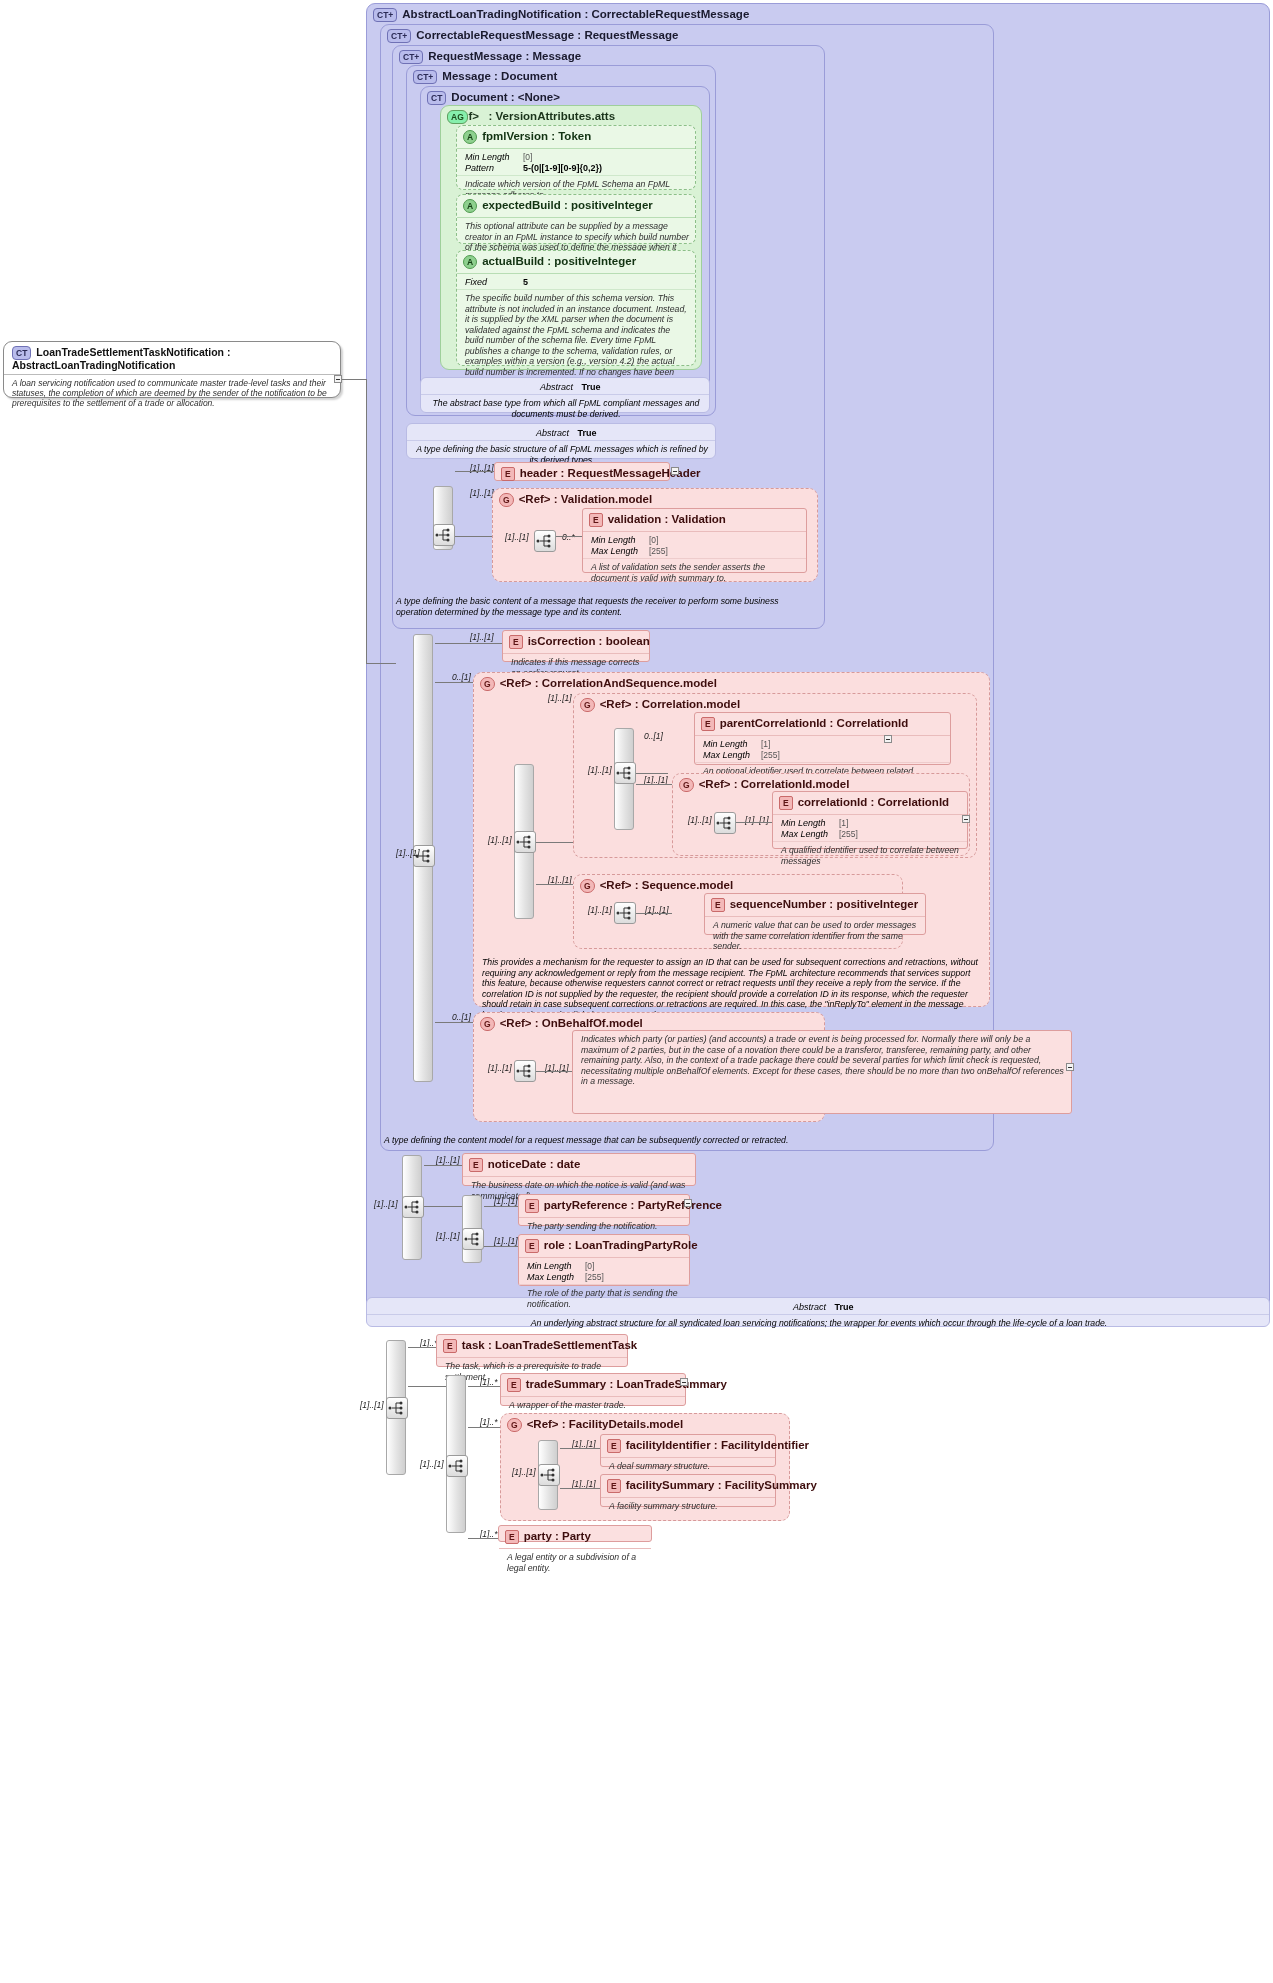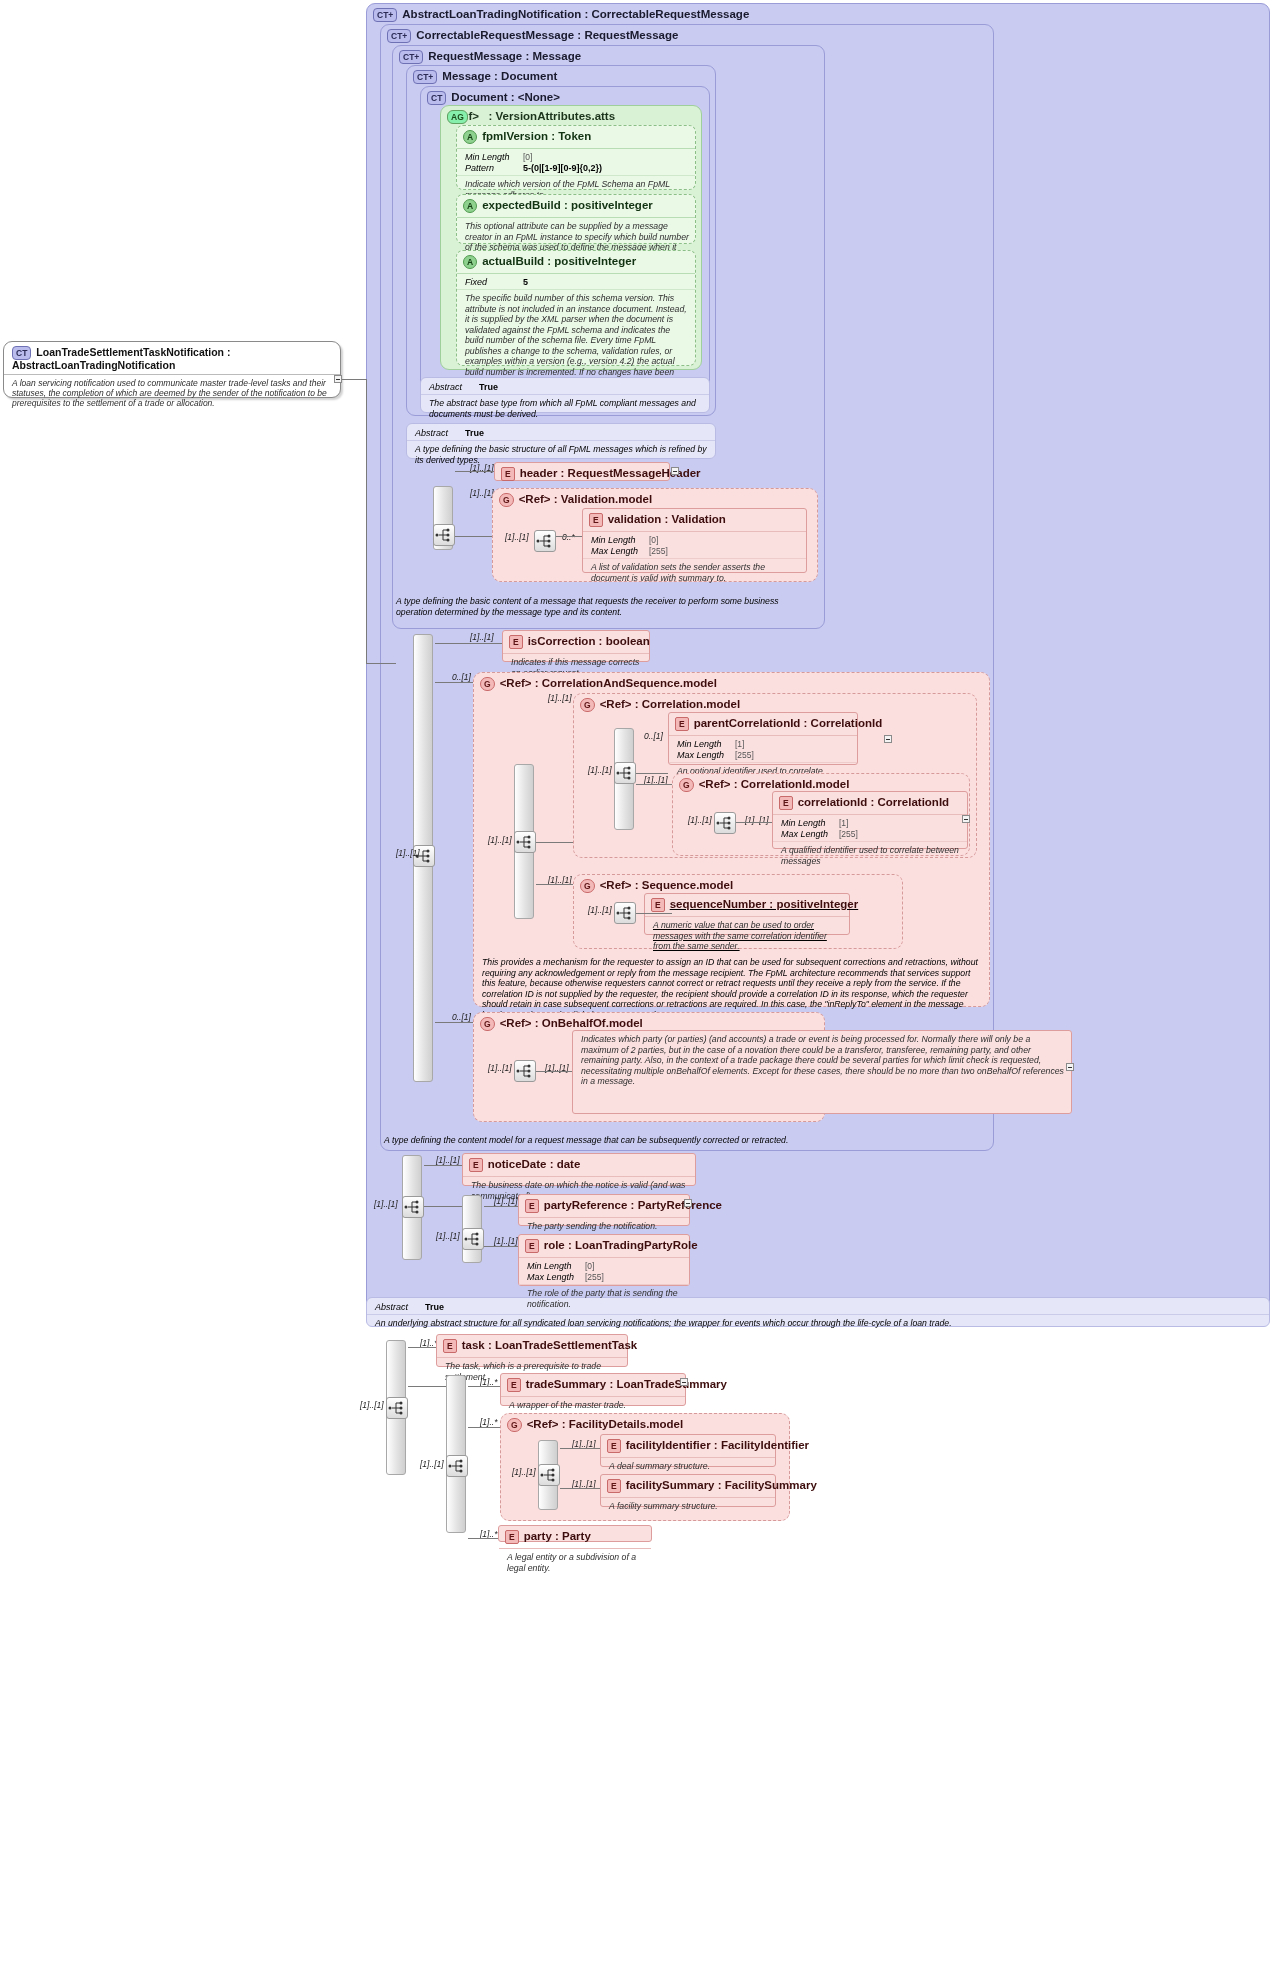--- a/index.html
+++ b/index.html
@@ -34,21 +34,21 @@
   .el{position:absolute;background:#fbe0e0;border:1px solid #dd9d9d;border-radius:3px;box-sizing:border-box;}
   .el .title{padding:4px 6px 4px 6px;font-weight:bold;font-size:11.5px;color:#3d0d0d;white-space:nowrap;border-bottom:1px solid #e9bcbc;}
   .el .facets{border-bottom:1px solid #eecccc;}
   .el .desc{font-size:8.7px;}
 
   
   .mg{position:absolute;background:#fbdede;border:1px dashed #d79a9a;border-radius:9px;box-sizing:border-box;}
   .mg>.mghead{padding:4px 6px 3px 6px;font-weight:bold;font-size:11.5px;color:#3d0d0d;white-space:nowrap;}
 
   
-  .absbar{position:absolute;background:#e5e6f8;border:1px solid #b9bbe4;border-radius:6px;box-sizing:border-box;}
+  .absbar{position:absolute;background:#e5e6f8;border:1px solid #b9bbe4;border-radius:6px;box-sizing:border-box;text-align:center;}
   .absbar .row{padding:2px 6px 2px 8px;border-bottom:1px solid #c9cbe9;white-space:nowrap;}
   .absbar .row .k{font-style:italic;font-size:9px;display:inline-block;width:50px;}
   .absbar .row .v{font-size:9px;font-weight:bold;}
   .absbar .txt{padding:3px 6px 4px 8px;font-style:italic;font-size:8.7px;line-height:10.5px;}
   .notebar{position:absolute;box-sizing:border-box;font-style:italic;font-size:8.7px;line-height:10.5px;padding:2px 6px;}
 
   
   .rootbox{position:absolute;background:#ffffff;border:1px solid #8a8a8a;border-radius:9px;box-sizing:border-box;
            box-shadow:2px 2px 2px rgba(0,0,0,.18);}
   .rootbox .title{padding:4px 18px 3px 8px;font-weight:bold;font-size:10.5px;color:#111;border-bottom:1px solid #bbb;line-height:11px;}
@@ -273,21 +273,21 @@
       <circle cx="3" cy="10" r="1.5" fill="#333"></circle>
       <path d="M5 10 H9 M9 5 V15 M9 5 H13 M9 10 H13 M9 15 H13" stroke="#333" stroke-width="1" fill="none"></path>
       <circle cx="14" cy="5" r="1.5" fill="#333"></circle>
       <circle cx="14" cy="10" r="1.5" fill="#333"></circle>
       <circle cx="14" cy="15" r="1.5" fill="#333"></circle>
     </svg>
   </div>
   <div class="card" style="left:588px;top:765px;">[1]..[1]</div>
 
   <div class="card" style="left:644px;top:731px;">0..[1]</div>
-  <div class="el" style="left:668px;top:712px;width:190px;height:53px;">
+  <div class="el" style="left:694px;top:712px;width:257px;height:53px;">
     <div class="title">
       <span class="badge e">E</span><span>parentCorrelationId : CorrelationId</span>
     </div>
     <div class="facets">
       <div class="facetrow"><span class="fname">Min Length</span><span class="fval">[1]</span></div>
       <div class="facetrow"><span class="fname">Max Length</span><span class="fval">[255]</span></div>
     </div>
     <div class="desc">An optional identifier used to correlate between related processes</div>
   </div>
   <div class="plus" style="left:884px;top:735px;"></div>
@@ -331,21 +331,21 @@
     <svg width="20" height="20" viewBox="0 0 20 20" aria-hidden="true">
       <circle cx="3" cy="10" r="1.5" fill="#333"></circle>
       <path d="M5 10 H9 M9 5 V15 M9 5 H13 M9 10 H13 M9 15 H13" stroke="#333" stroke-width="1" fill="none"></path>
       <circle cx="14" cy="5" r="1.5" fill="#333"></circle>
       <circle cx="14" cy="10" r="1.5" fill="#333"></circle>
       <circle cx="14" cy="15" r="1.5" fill="#333"></circle>
     </svg>
   </div>
   <div class="card" style="left:588px;top:905px;">[1]..[1]</div>
   <div class="card" style="left:645px;top:905px;">[1]..[1]</div>
-  <div class="el" style="left:644px;top:893px;width:206px;height:42px;text-decoration:underline;">
+  <div class="el" style="left:704px;top:893px;width:222px;height:42px;">
     <div class="title">
       <span class="badge e">E</span><span>sequenceNumber : positiveInteger</span>
     </div>
     <div class="desc">A numeric value that can be used to order messages with the same correlation identifier from the same sender.</div>
   </div>
 
   <div class="card" style="left:452px;top:1012px;">0..[1]</div>
   <div class="mg" style="left:473px;top:1012px;width:352px;height:110px;">
     <div class="mghead">
       <span class="badge g">G</span><span>&lt;Ref&gt;     : OnBehalfOf.model</span>

